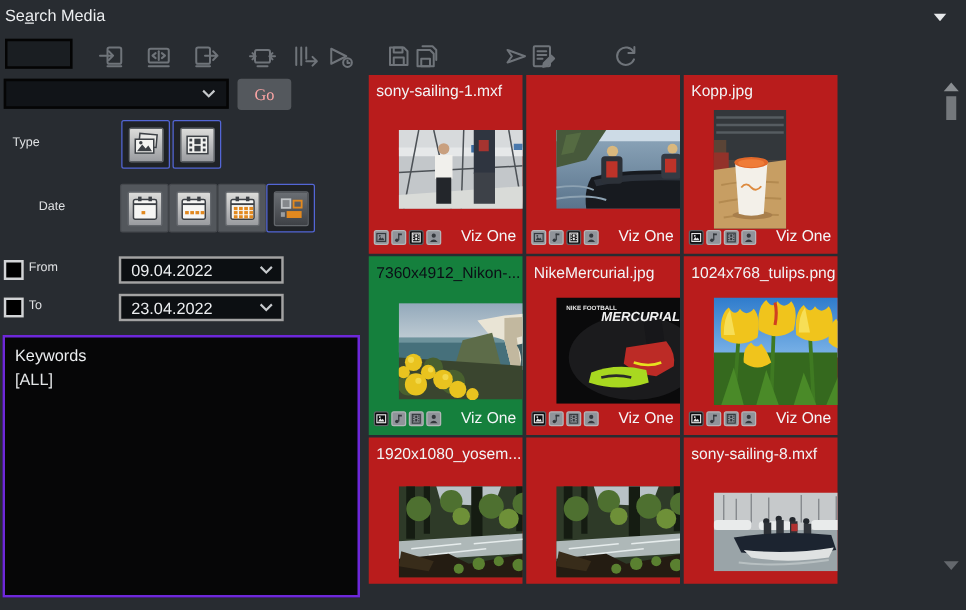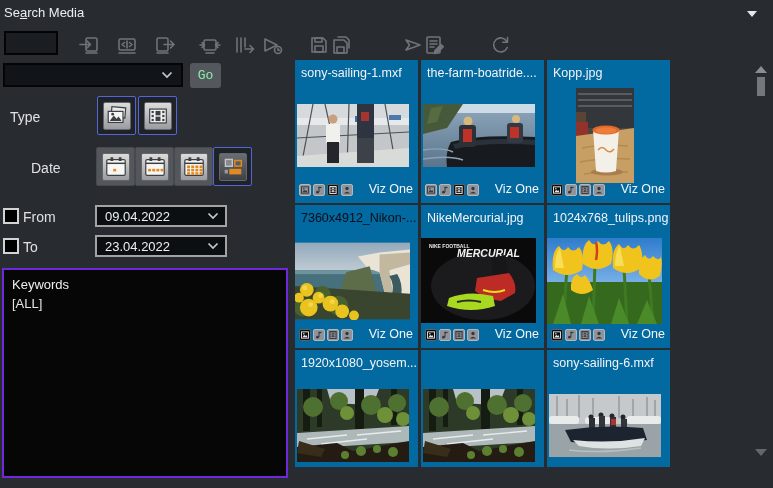--- a/index.html
+++ b/index.html
@@ -20,25 +20,25 @@
   .ticon svg{width:22px;height:22px;display:block;}
   .ti-0{left:78px}.ti-1{left:116px}.ti-2{left:154px}
   .ti-3{left:199px}.ti-4{left:233px}.ti-5{left:261px}
   .ti-6{left:308px}.ti-7{left:331px}
   .ti-8{left:402px}.ti-9{left:423px}
   .ti-10{left:489px}
   
   .combo{position:absolute;left:3px;top:63px;width:168px;height:20px;background:#111418;
          border:2px solid #050505;display:flex;align-items:center;justify-content:flex-end;
          padding-right:8px;cursor:pointer;}
-  .go{position:absolute;left:190px;top:63px;width:31px;height:25px;background:#54585d;
-      border:none;border-radius:3px;color:#86efac;font-size:13px;
-      font-family:Liberation Mono, monospace;cursor:pointer;}
-  
-  .flabel{position:absolute;font-size:14px;color:#dfe1e3;}
+  .go{position:absolute;left:190px;top:63px;width:43px;height:25px;background:#54585d;
+      border:none;border-radius:3px;color:#fca5a5;font-size:13px;
+      font-family:Liberation Serif, serif;cursor:pointer;}
+  
+  .flabel{position:absolute;font-size:10px;color:#dfe1e3;}
   .lbl-type{left:10px;top:109px;}
   .lbl-date{left:10px;top:160px;margin-left:21px;}
   
   .typebtn{position:absolute;width:37px;height:37px;background:#1f2226;
            border:1px solid #5366d6;border-radius:2px;display:flex;align-items:center;
            justify-content:center;cursor:pointer;}
   .tb-0{left:97px;top:96px;}.tb-1{left:138px;top:96px;}
   .glyphbox{width:26px;height:26px;background:linear-gradient(#dcdcda,#9a9ca0);
             border:1px solid #63676c;border-radius:2px;display:flex;align-items:center;justify-content:center;}
   .glyphbox svg{width:24px;height:24px;display:block;}
@@ -60,26 +60,26 @@
   .dsel .chev{margin-left:auto;margin-right:6px;}
   
   .keywords{position:absolute;left:2px;top:268px;width:282px;height:206px;background:#060607;
             border:2px solid #6d28d9;}
   .kw-title{position:absolute;left:8px;top:7px;font-size:13px;color:#eceef0;}
   .kw-all{position:absolute;left:8px;top:26px;font-size:13px;color:#e2e4e6;cursor:pointer;}
   
   .grid{position:absolute;left:295px;top:60px;display:grid;
         grid-template-columns:123px 123px 123px;grid-template-rows:143px 143px 117px;
         column-gap:3px;row-gap:2px;}
-  .tile{position:relative;background:#0369a1;overflow:hidden;cursor:pointer;}
-  .tile.selected{background:#0369a1;}
+  .tile{position:relative;background:#b91c1c;overflow:hidden;cursor:pointer;}
+  .tile.selected{background:#15803d;}
   .ttitle{position:absolute;left:6px;top:6px;font-size:12.5px;color:#f2f4f6;white-space:nowrap;}
   .tile.selected .ttitle{color:#0b0e16;}
   .thumbwrap{position:absolute;left:0;top:28px;width:115px;height:95px;
-             display:flex;align-items:center;justify-content:center;}
+             display:flex;align-items:center;padding-left:24px;}
   .badges{position:absolute;left:4px;top:124px;display:flex;gap:2px;}
   .badge{width:12px;height:12px;border-radius:2px;background:#90949a;border:1px solid #b4b6b9;
          box-sizing:border-box;color:#34383d;}
   .badge svg{width:100%;height:100%;display:block;}
   .badge.active{background:#0c0d0f;border-color:#5e6266;color:#e8e8e8;}
   .provider{position:absolute;right:5px;top:122px;font-size:12.5px;color:#f4f6f8;}
   
   .status{position:absolute;left:292px;top:467px;width:481px;height:21px;background:#202327;}
   .statuschip{position:absolute;left:0;top:0;width:113px;height:21px;background:#2e3236;
               color:#eff1f3;font-size:13px;line-height:21px;padding-left:6px;box-sizing:border-box;}
@@ -385,21 +385,20 @@
               <g fill="currentColor">
                 <circle cx="6" cy="4.2" r="2"></circle>
                 <path d="M2.3 10.3 q3.7 -4.6 7.4 0 Z"></path>
               </g>
             </svg>
           </span>
     </div>
     <div class="provider">Viz One</div>
   </div>
       <div class="tile">
-    <div class="ttitle">the-farm-boatride....</div>
     <div class="thumbwrap">
           <svg width="112" height="63" viewBox="0 0 112 63">
             <defs>
               <linearGradient id="bw1" x1="0" y1="0" x2="0" y2="1">
                 <stop offset="0" stop-color="#8fa8bc"></stop>
                 <stop offset="1" stop-color="#5a748c"></stop>
               </linearGradient>
             </defs>
             <rect width="112" height="63" fill="url(#bw1)"></rect>
             <rect width="112" height="9" fill="#cddbe6"></rect>
@@ -821,21 +820,21 @@
               <circle cx="64" cy="62" r="5"></circle>
               <circle cx="80" cy="60" r="4"></circle>
               <circle cx="96" cy="63" r="5"></circle>
               <circle cx="48" cy="66" r="4"></circle>
             </g>
           </svg>
         </div>
 
   </div>
       <div class="tile clipped">
-    <div class="ttitle">sony-sailing-6.mxf</div>
+    <div class="ttitle">sony-sailing-8.mxf</div>
     <div class="thumbwrap">
           <svg width="112" height="63" viewBox="0 0 112 63">
             <rect width="112" height="30" fill="#c6c9cb"></rect>
             <rect y="30" width="112" height="33" fill="#9aa4a8"></rect>
             <g stroke="#7e8286" stroke-width="1">
               <line x1="8" y1="2" x2="8" y2="24"></line>
               <line x1="18" y1="5" x2="18" y2="24"></line>
               <line x1="30" y1="1" x2="30" y2="24"></line>
               <line x1="44" y1="4" x2="44" y2="24"></line>
               <line x1="70" y1="2" x2="70" y2="24"></line>

